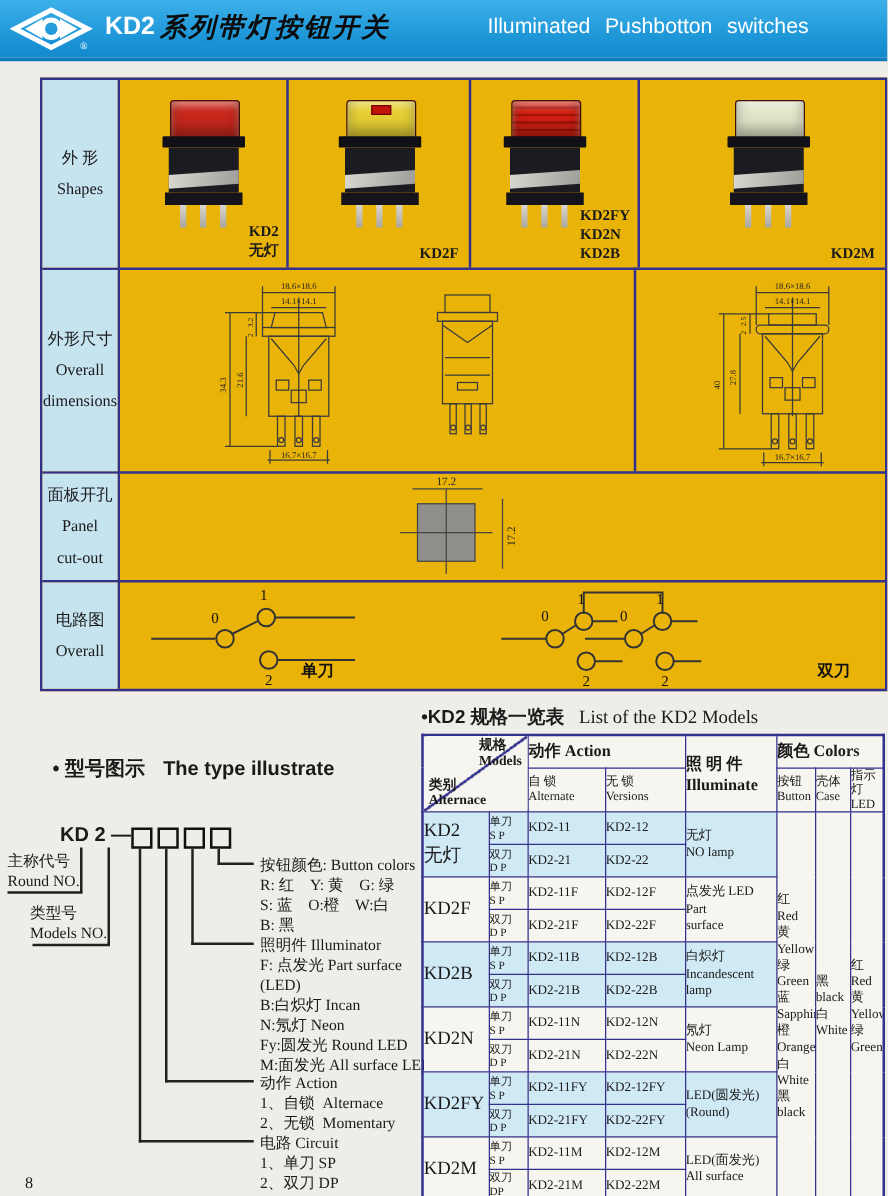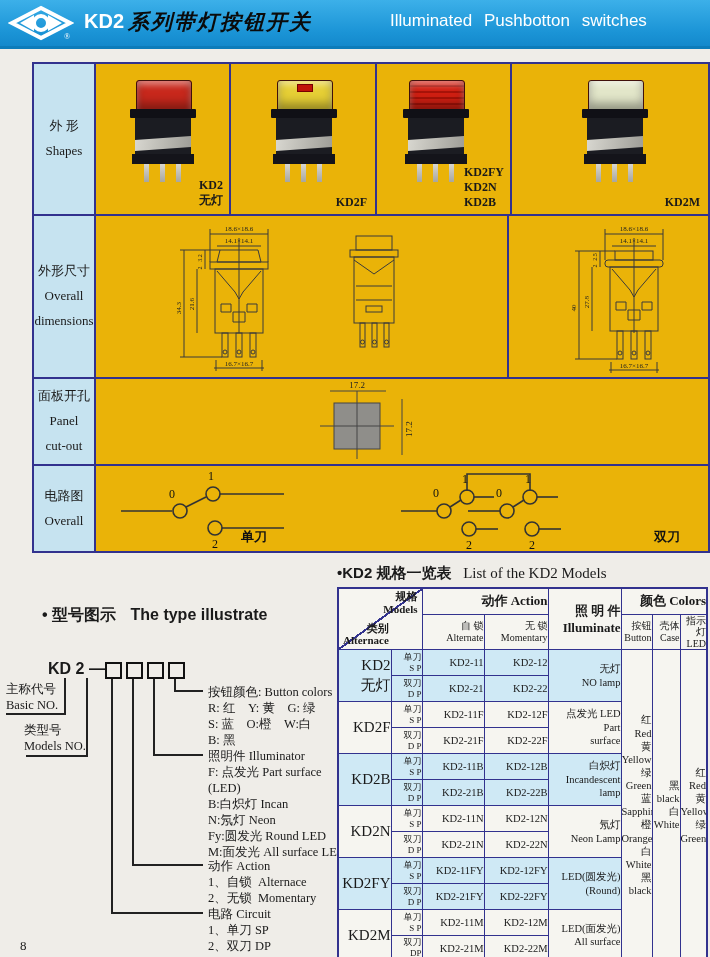--- a/index.html
+++ b/index.html
@@ -31,21 +31,21 @@
   .sw .led{left:48px;top:4px;width:14px;height:6px;background:#c01408;border:1px solid #700;}
   .sw .collar{left:22px;top:29px;width:66px;height:9px;background:#101016;border-radius:1px;}
   .sw .body{left:27px;top:38px;width:56px;height:36px;background:#1b1c22;}
   .sw .band{left:27px;top:58px;width:56px;height:11px;background:linear-gradient(100deg,#d8d7d0,#9f9e98);
       transform:skewY(-4deg);}
   .sw .base{left:24px;top:74px;width:62px;height:10px;background:#14141a;}
   .sw .pin{top:84px;width:5px;height:18px;background:linear-gradient(#d9d7cf,#a8a69e);}
   
   table.models{border-collapse:collapse;border:2px solid #32328e;table-layout:fixed;
      font-family:"Liberation Serif",serif;}
-  table.models td{border:1.5px solid #32328e;text-align:right;vertical-align:middle;
+  table.models td{border:1.5px solid #32328e;text-align:left;vertical-align:middle;
      padding:0;white-space:pre-line;overflow:hidden;}
   .tblue{background:#cfe9f5;}
   .twhite{background:#f6f5f0;}
   .corner{position:relative;background:#f6f5f0;
      background-image:linear-gradient(to bottom right,transparent calc(50% - 1px),#32328e calc(50% - 1px),#32328e calc(50% + 1px),transparent calc(50% + 1px));}
   .corner .tr{position:absolute;right:4px;top:1px;font-size:11px;line-height:1.15;font-weight:bold;}
   .corner .bl{position:absolute;left:4px;bottom:2px;font-size:11px;line-height:1.15;font-weight:bold;}
   .h1c{font-size:13px;font-weight:bold;background:#f6f5f0;}
   .h2c{font-size:10px;line-height:1.15;background:#f6f5f0;}
   .vercell{font-size:15px;line-height:1.3;}
@@ -320,21 +320,21 @@
 <div class="abs ti-line" style="left:132px;top:864px;width:71px;height:2px"></div>
 <div class="abs ti-line" style="left:111px;top:679px;width:2px;height:235px"></div>
 <div class="abs ti-line" style="left:111px;top:912px;width:92px;height:2px"></div>
 
 <div class="abs ti-line" style="left:64px;top:678px;width:2px;height:36px"></div>
 <div class="abs ti-line" style="left:6px;top:713px;width:60px;height:2px"></div>
 <div class="abs ti-line" style="left:86px;top:678px;width:2px;height:78px"></div>
 <div class="abs ti-line" style="left:26px;top:755px;width:62px;height:2px"></div>
 
 <div class="abs ti-lbl" style="left:6px;top:681px">主称代号
-Basic NO.</div>
+Round NO.</div>
 <div class="abs ti-lbl" style="left:24px;top:722px">类型号
 Models NO.</div>
 
 <div class="abs ti-lbl" style="left:208px;top:684px">按钮颜色: Button colors
 R: 红    Y: 黄    G: 绿
 S: 蓝    O:橙    W:白
 B: 黑</div>
 <div class="abs ti-lbl" style="left:208px;top:748px">照明件 Illuminator
 F: 点发光 Part surface
 (LED)
@@ -374,21 +374,21 @@
 Alternace</span></td>
     <td class="h1c" colspan="2">动作 Action</td>
     <td class="h1c" rowspan="2">照 明 件
 Illuminate</td>
     <td class="h1c" colspan="3">颜色 Colors</td>
   </tr>
   <tr style="height:30px">
     <td class="h2c">自 锁
 Alternate</td>
     <td class="h2c">无 锁
-Momentary</td>
+Versions</td>
     <td class="h2c">按钮
 Button</td>
     <td class="h2c">壳体
 Case</td>
     <td class="h2c">指示灯
 LED</td>
   </tr>
 
   <tr style="height:26px">
     <td class="vercell tblue" rowspan="2">KD2

